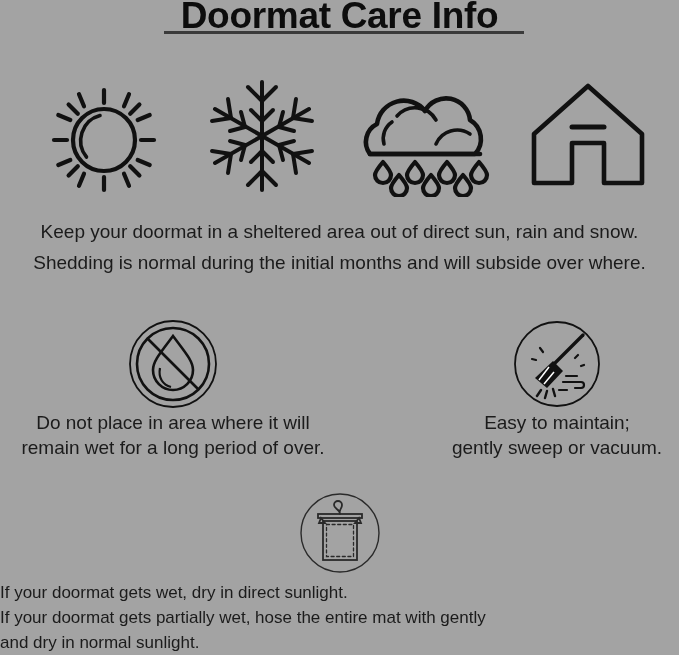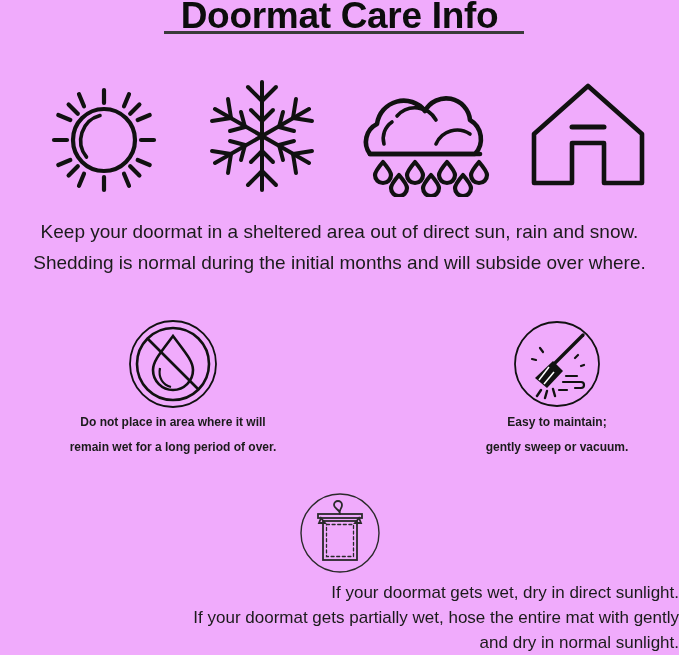--- a/index.html
+++ b/index.html
@@ -13,21 +13,21 @@
     height: 655px;
     overflow: hidden;
     font-family: "Liberation Sans", sans-serif;
     color: #1a1a1a;
     position: relative;
   }
   .page {
     position: relative;
     width: 679px;
     height: 655px;
-    background: #f0abfc;
+    background: #a3a3a3;
   }
 
   
   .title-block {
     position: absolute;
     left: 0;
     top: -6px;
     width: 679px;
     text-align: center;
   }
@@ -99,34 +99,33 @@
   .care-item.left  { left: 3px; }
   .care-item.right { left: 387px; }
   .care-icon {
     height: 90px;
     display: flex;
     align-items: flex-start;
     justify-content: center;
   }
   .care-caption {
     margin-top: 2px;
-    font-size: 12px;
+    font-size: 19px;
     line-height: 25px;
     color: #1b1b1b;
     white-space: nowrap;
-    font-weight: bold;
   }
 
   
   .bottom-item {
     position: absolute;
     left: 0;
     top: 490px;
     width: 679px;
-    text-align: right;
+    text-align: left;
   }
   .bottom-icon {
     height: 88px;
     display: flex;
     align-items: flex-start;
     justify-content: center;
   }
   .bottom-caption {
     margin-top: 2px;
     font-size: 17px;

